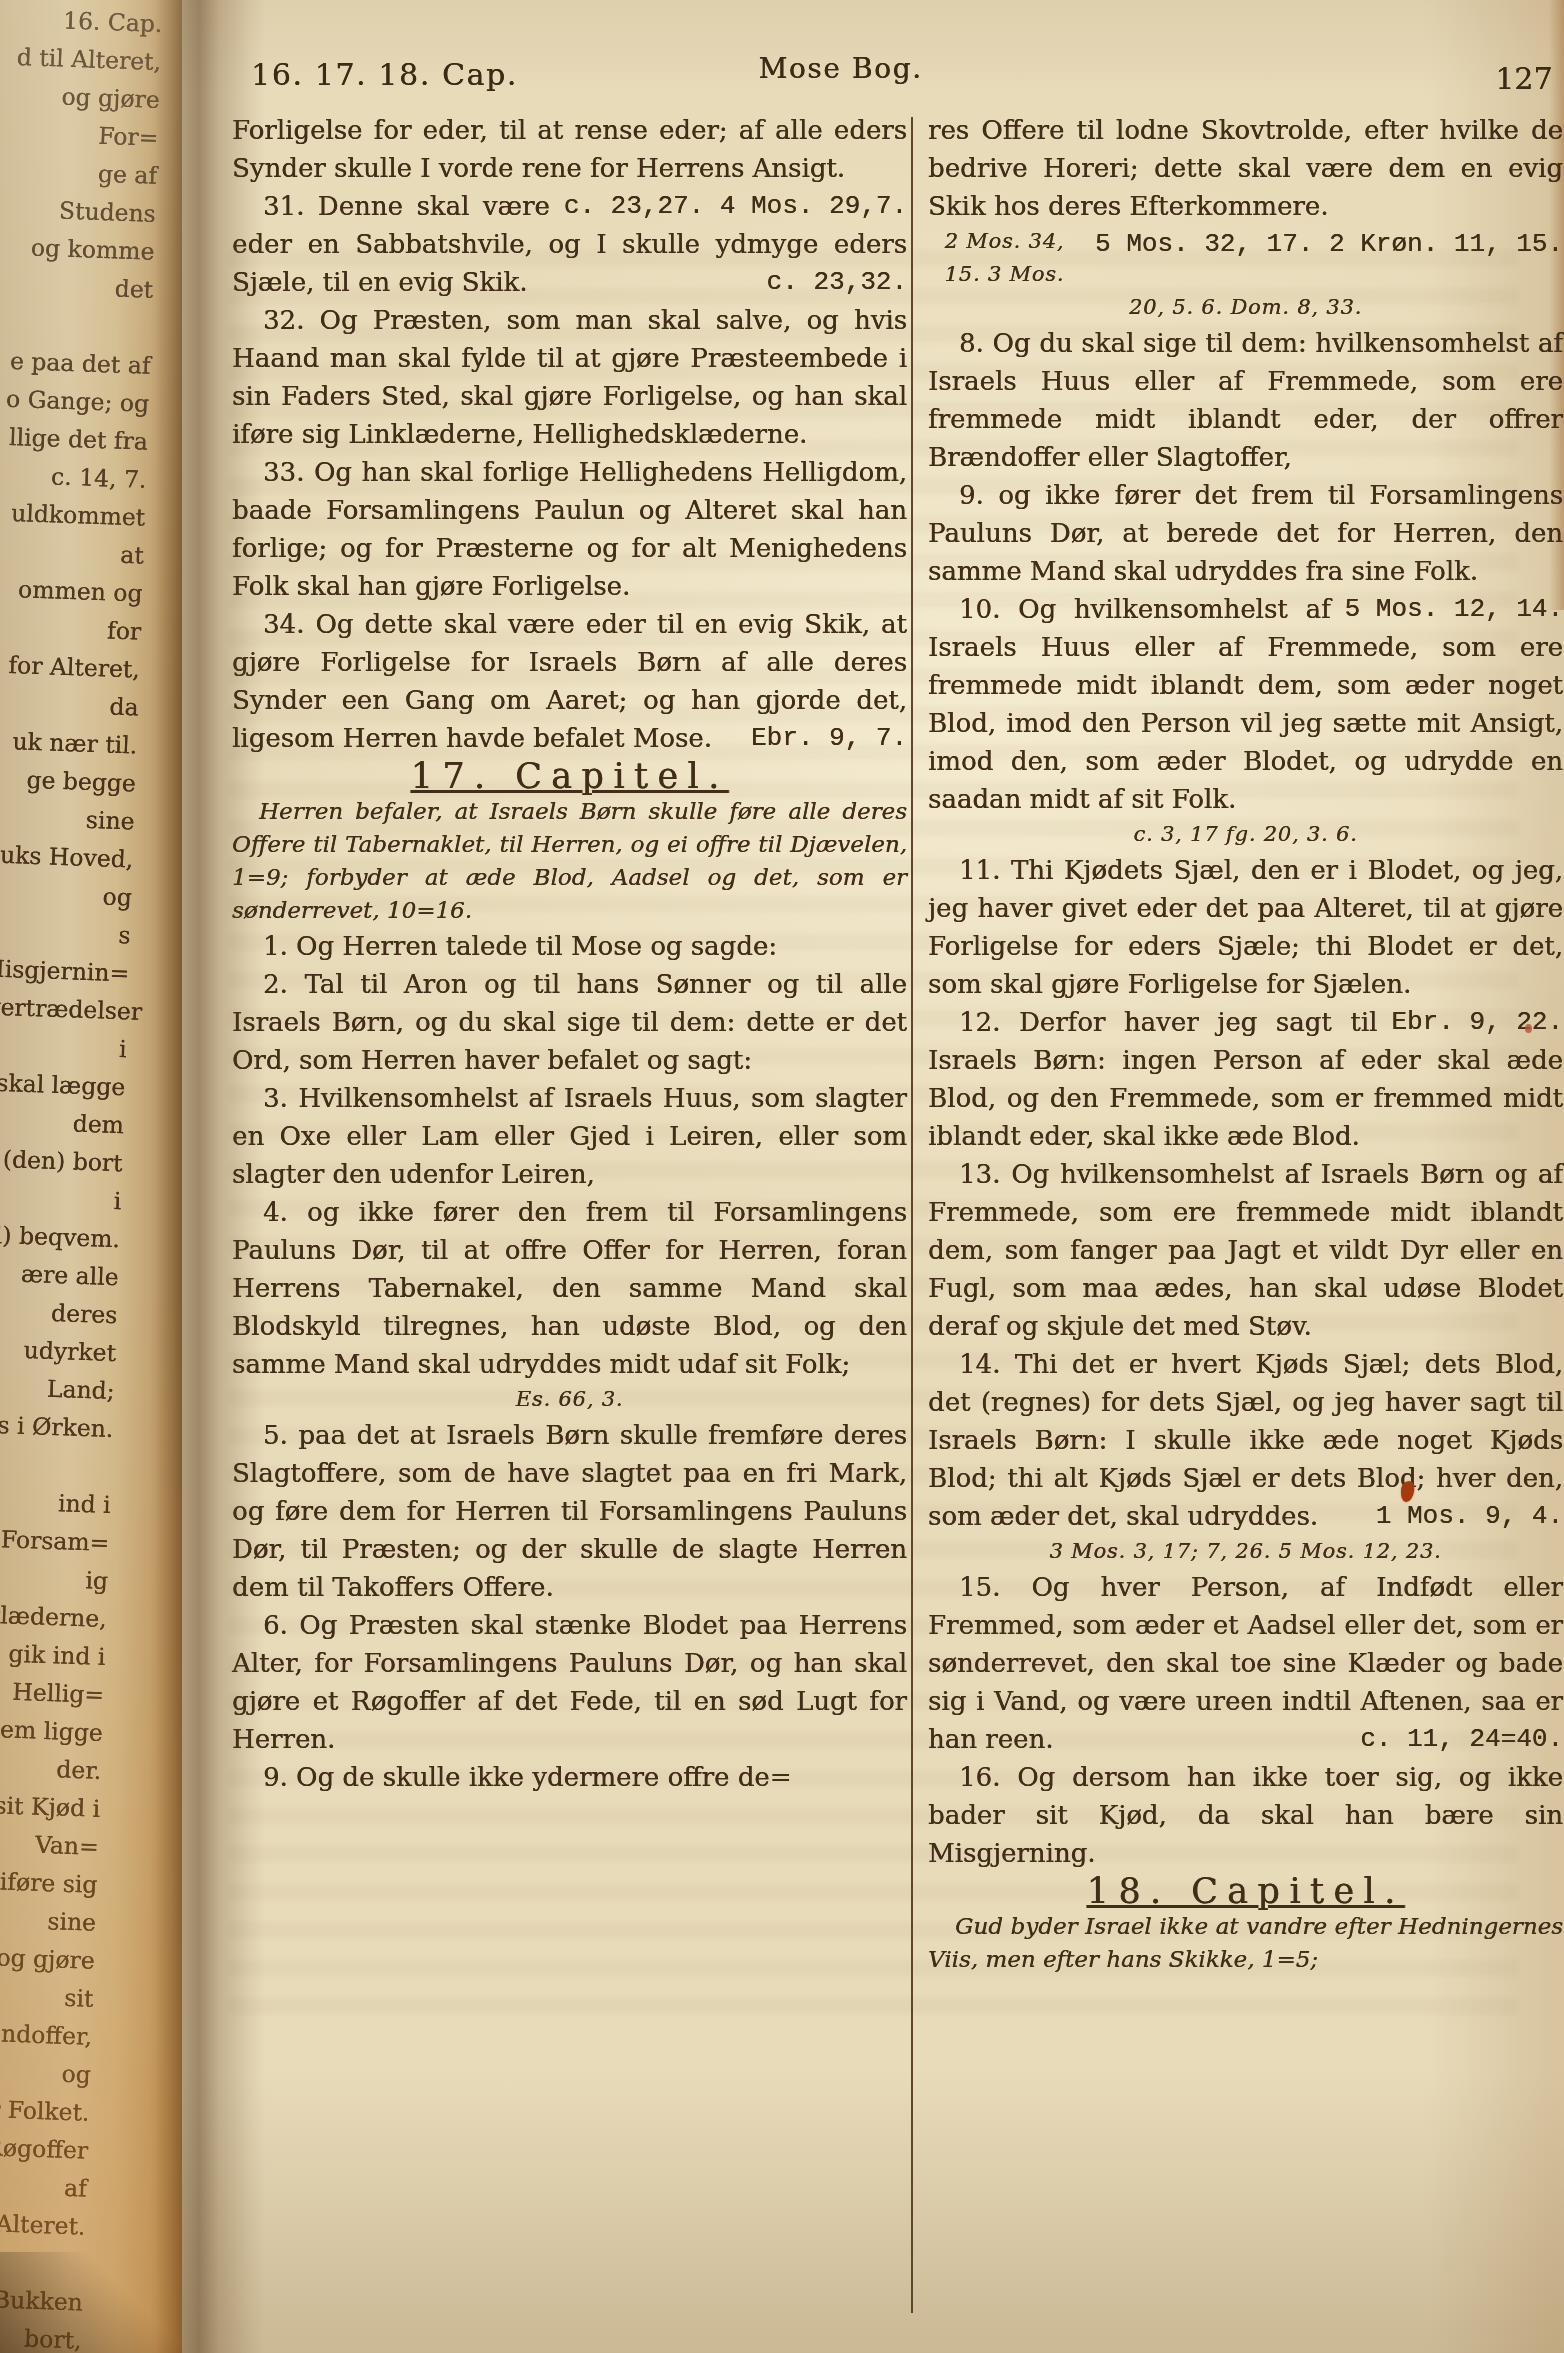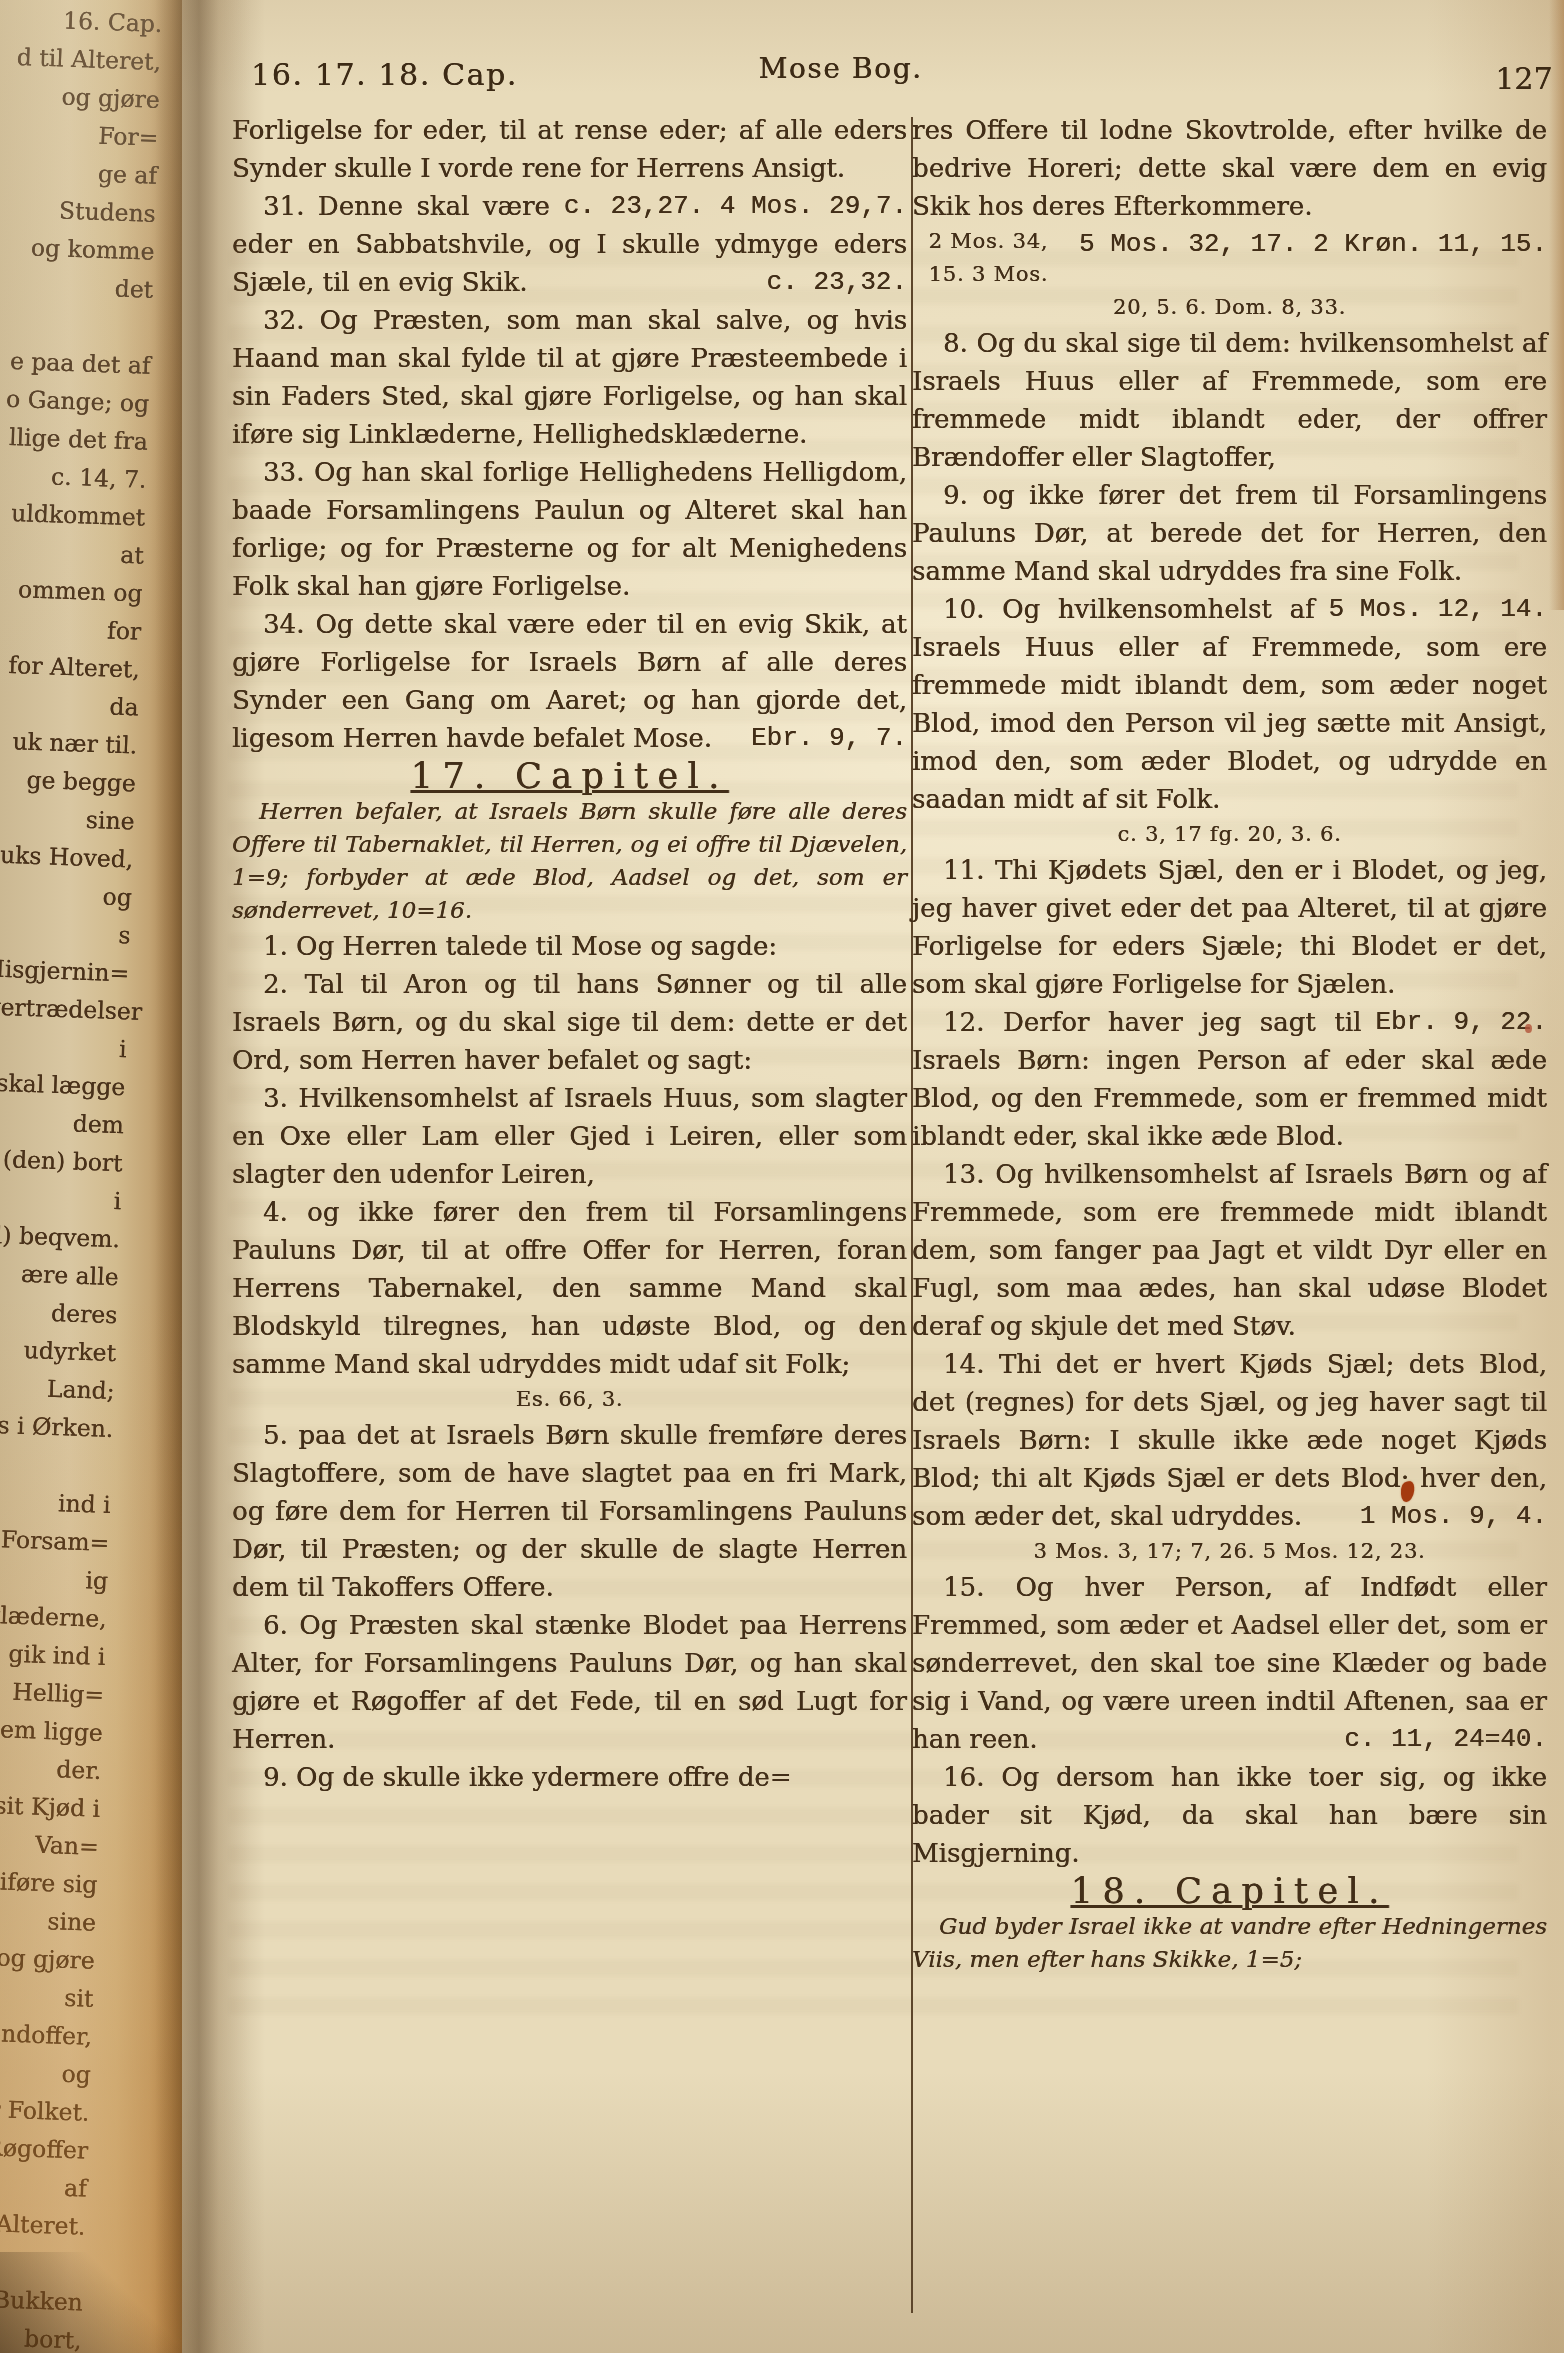--- a/index.html
+++ b/index.html
@@ -59,26 +59,26 @@
   .h-center{position:absolute;left:0;right:0;top:0;text-align:center;font-size:28px;letter-spacing:1.6px;transform:translateX(-33px);text-shadow:0.4px 0 0 currentColor;}
   .h-right{position:absolute;right:12.5px;top:9px;font-size:30px;text-shadow:0.3px 0 0 currentColor;}
   
   .divider{position:absolute;left:729px;top:117px;width:2.3px;height:2196px;background:#5d462b;}
   .col{
     position:absolute;top:111px;text-align:justify;
     font-size:26px;line-height:38px;color:#422e18;
     text-shadow:0.3px 0 0 currentColor;
   }
   .col1{left:50px;width:675px;}
-  .col2{left:730px;width:635px;}
+  .col2{left:746px;width:635px;}
   .col p{margin:0;}
   .verse{text-indent:31px;}
   .cont{text-indent:0;}
   .vref{float:right;text-indent:0;padding-left:14px;font-family:Liberation Mono, monospace;}
-  .refline{text-align:center;text-indent:0;font-size:21px;line-height:33px;margin:1.6px 0 3.1px;letter-spacing:0.8px;}
+  .refline{text-align:center;text-indent:0;font-size:21px;line-height:33px;margin:1.6px 0 3.1px;letter-spacing:0.8px;font-style:italic;}
   .chap-heading{text-align:center;text-indent:0;font-size:35px;letter-spacing:9.4px;margin:42px 0 36px;text-shadow:0.5px 0 0 currentColor;text-decoration:underline;}
   .intro{font-style:italic;font-size:23px;line-height:33px;text-indent:27px;margin:0 0 20.3px;}
   
   .fleck{
     position:absolute;left:1219px;top:1481px;width:13.3px;height:21px;
     background:#a43a0f;border-radius:62% 38% 55% 45%/40% 45% 60% 55%;
     transform:rotate(7deg);box-shadow:0 0 1.6px rgba(164,58,15,0.7);z-index:5;
   }
   .speck{
     position:absolute;left:1343px;top:1024px;width:7px;height:9.4px;

